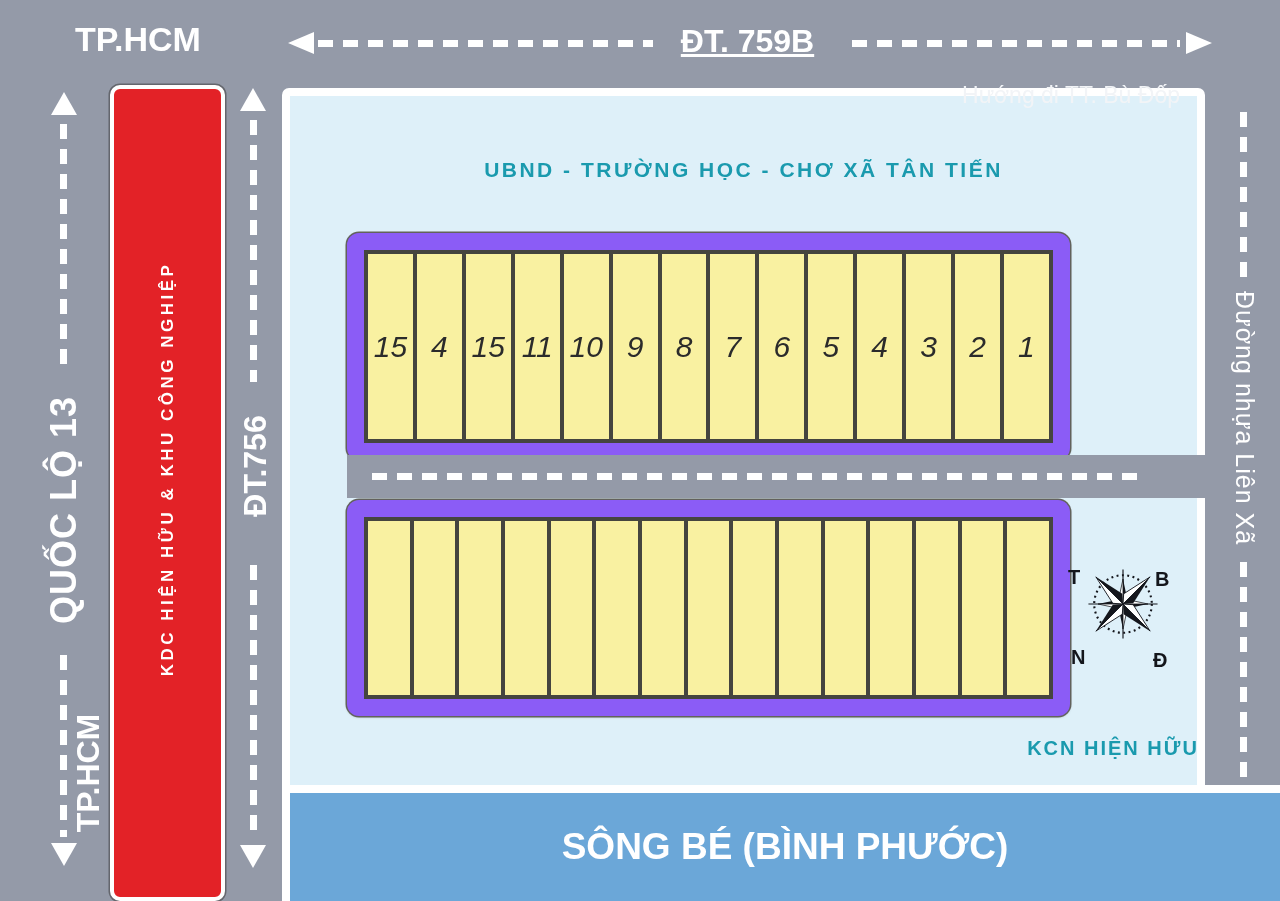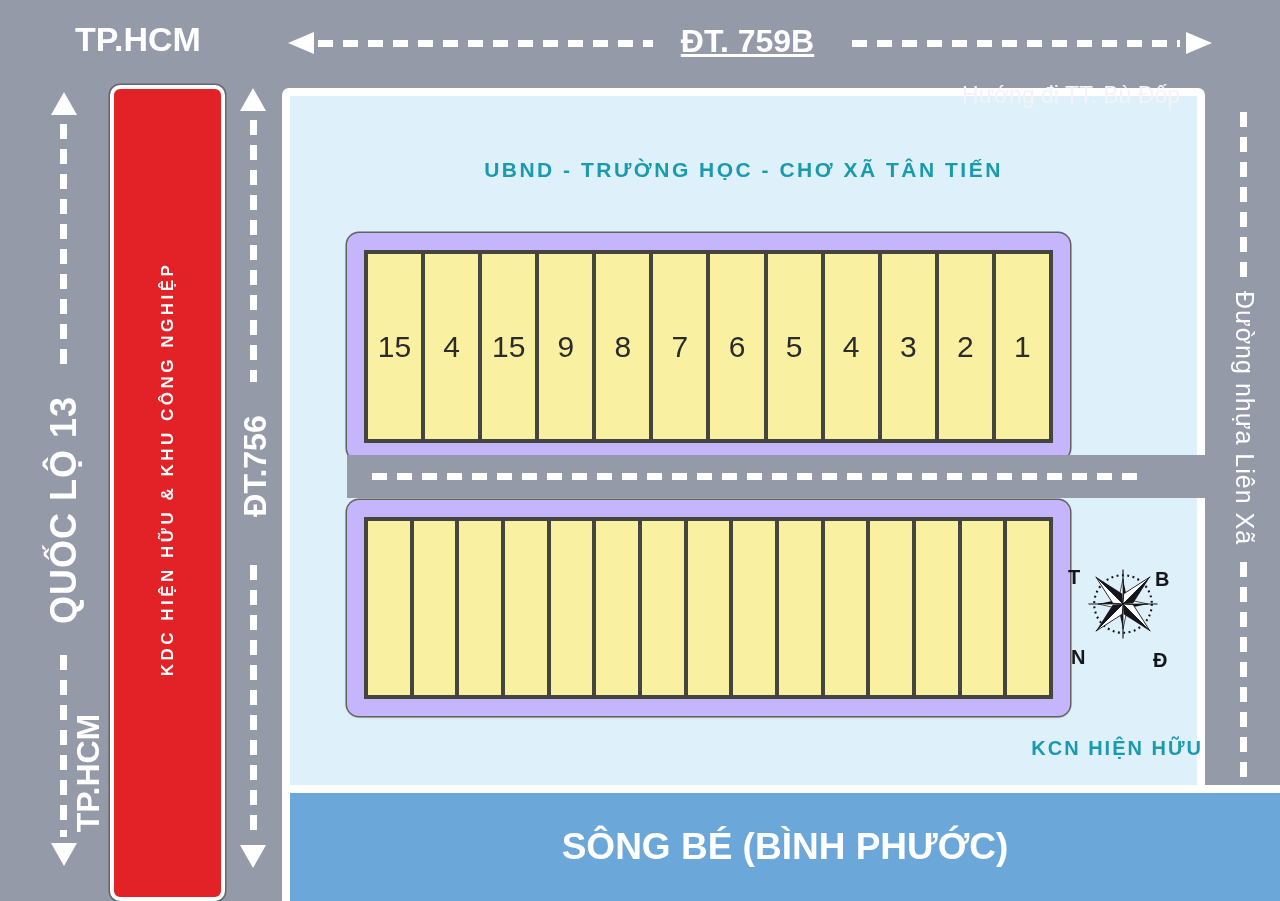--- a/index.html
+++ b/index.html
@@ -14,22 +14,22 @@
   
   .panel-frame { left:282px; top:88px; width:923px; height:705px;
                  background:#fff; border-radius:7px; }
   .panel-blue  { left:290px; top:96px; width:907px; height:689px;
                  background:var(--panel-blue,#def0f9); }
   .heading { left:290px; top:158px; width:907px; text-align:center;
              color:var(--teal,#1a9aae); font-size:21px; font-weight:bold;
              letter-spacing:2.5px; }
 
   
-  .plots-wrap { background:#c4b5fd; border-radius:12px; padding:17px;
-                box-shadow:0 0 0 1.5px #62625c, 0 1px 3px rgba(0,0,0,.25); }
+  .plots-wrap { background:#8b5cf6; border-radius:12px; padding:17px;
+                box-shadow:0 0 0 1.5px #62625c, 0 1px 3px rgba(0,0,0,.25);font-style:italic; }
   .plots-top    { left:347px; top:233px; width:723px; height:227px; }
   .plots-bottom { left:347px; top:500px; width:723px; height:216px; }
   .plot-grid { display:flex; width:100%; height:100%;
                background:var(--plot-border,#45453f); padding:4px; gap:4px; }
   .plot-cell { flex:1; background:var(--plot-yellow,#f9f1a1);
                display:flex; align-items:center; justify-content:center;
                font-size:30px; color:#2b2b2b; }
 
   
   .road-mid { left:347px; top:455px; width:858px; height:43px;
@@ -82,38 +82,40 @@
 
   
   .compass { left:1063px; top:548px; width:120px; height:120px; }
   .compass svg { position:absolute; left:12px; top:8px; }
   .c-label { position:absolute; font-weight:bold; font-size:20px; color:#14161c; }
   .c-west  { left:5px;  top:18px; }
   .c-north { left:92px; top:20px; }
   .c-south { left:8px;  top:98px; }
   .c-east  { left:90px; top:101px; }
 
-  .kcn-label { left:1023px; top:737px; width:180px; text-align:right;
+  .kcn-label { left:1023px; top:737px; width:180px; text-align:center;
                color:var(--teal,#1a9aae); font-size:20px; font-weight:bold;
                letter-spacing:2px; }
 </style>
 </head>
 <body>
 
 <div class="canvas">
 
   <div class="abs panel-frame"></div>
   <div class="abs panel-blue"></div>
   <div class="abs heading">UBND - TRƯỜNG HỌC - CHƠ XÃ TÂN TIẾN</div>
 
   <div class="abs plots-wrap plots-top">
     <div class="plot-grid">
         <div class="plot-cell">15</div>
         <div class="plot-cell">4</div>
         <div class="plot-cell">15</div>
+        <div class="plot-cell">11</div>
+        <div class="plot-cell">10</div>
         <div class="plot-cell">9</div>
         <div class="plot-cell">8</div>
         <div class="plot-cell">7</div>
         <div class="plot-cell">6</div>
         <div class="plot-cell">5</div>
         <div class="plot-cell">4</div>
         <div class="plot-cell">3</div>
         <div class="plot-cell">2</div>
         <div class="plot-cell">1</div>
       </div>

